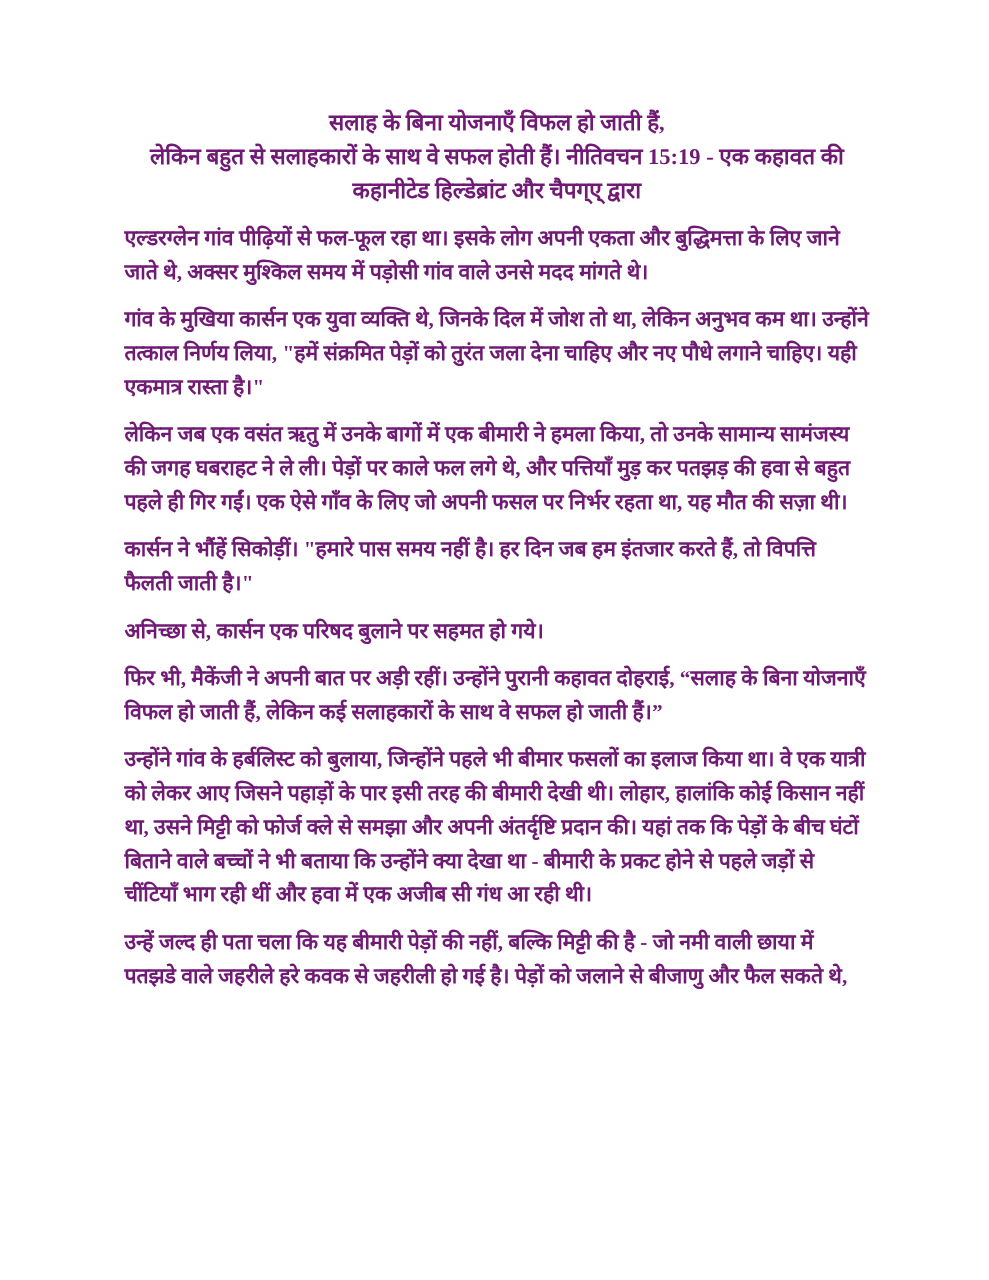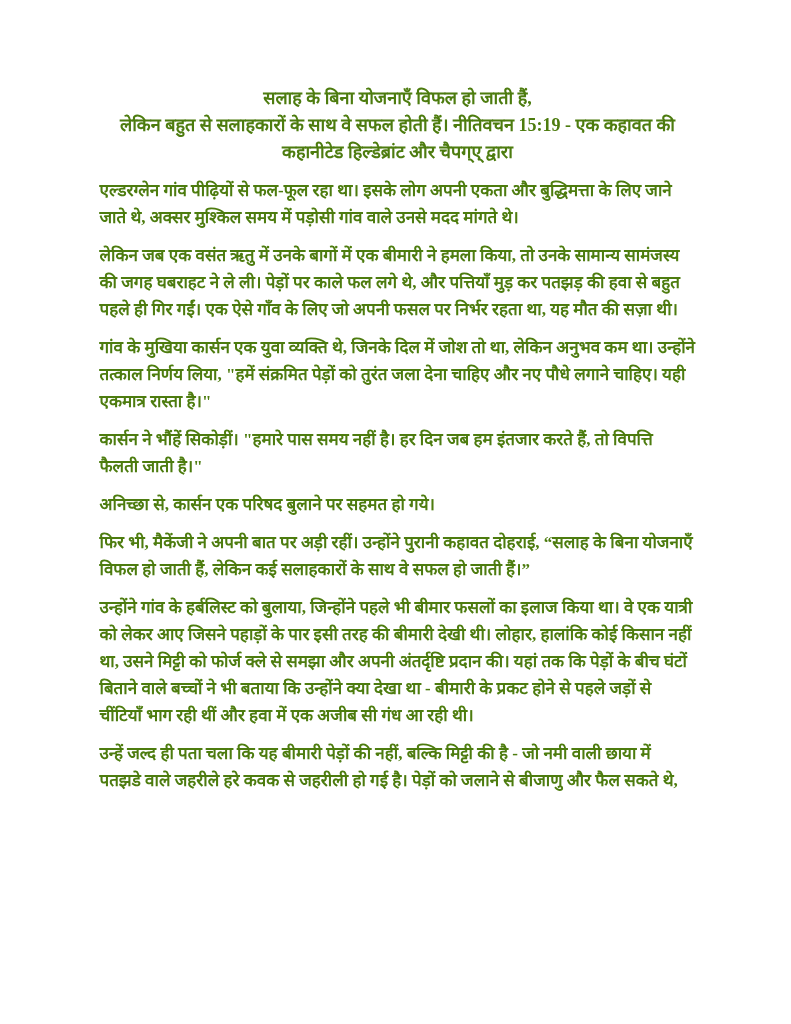--- a/index.html
+++ b/index.html
@@ -9,21 +9,21 @@
   }
   .page {
     position: relative;
     width: 762px;
     height: 1024px;
     margin: 0 auto;
     background: #ffffff;
     box-sizing: border-box;
     padding: 85px 81px 0 85px;
     font-family: "Liberation Serif", "DejaVu Sans", sans-serif;
-    color: #4d7c0f;
+    color: #701a75;
     overflow: hidden;
   }
   .doc-title {
     text-align: center;
     font-weight: 700;
     font-size: 18px;
     line-height: 27px;
     margin: 0 0 11px 0;
   }
   .doc-title .title-line {
@@ -41,21 +41,21 @@
 <body>
 
 <div class="page">
   <header class="doc-title">
     <div class="title-line">सलाह के बिना योजनाएँ विफल हो जाती हैं,</div>
     <div class="title-line">लेकिन बहुत से सलाहकारों के साथ वे सफल होती हैं। नीतिवचन 15:19 - एक कहावत की</div>
     <div class="title-line">कहानीटेड हिल्डेब्रांट और चैपग्ए् द्वारा</div>
   </header>
   <main class="doc-body">
     <p>एल्डरग्लेन गांव पीढ़ियों से फल-फूल रहा था। इसके लोग अपनी एकता और बुद्धिमत्ता के लिए जाने जाते थे, अक्सर मुश्किल समय में पड़ोसी गांव वाले उनसे मदद मांगते थे।</p>
+    <p>गांव के मुखिया कार्सन एक युवा व्यक्ति थे, जिनके दिल में जोश तो था, लेकिन अनुभव कम था। उन्होंने तत्काल निर्णय लिया, "हमें संक्रमित पेड़ों को तुरंत जला देना चाहिए और नए पौधे लगाने चाहिए। यही एकमात्र रास्ता है।"</p>
     <p>लेकिन जब एक वसंत ऋतु में उनके बागों में एक बीमारी ने हमला किया, तो उनके सामान्य सामंजस्य की जगह घबराहट ने ले ली। पेड़ों पर काले फल लगे थे, और पत्तियाँ मुड़ कर पतझड़ की हवा से बहुत पहले ही गिर गईं। एक ऐसे गाँव के लिए जो अपनी फसल पर निर्भर रहता था, यह मौत की सज़ा थी।</p>
-    <p>गांव के मुखिया कार्सन एक युवा व्यक्ति थे, जिनके दिल में जोश तो था, लेकिन अनुभव कम था। उन्होंने तत्काल निर्णय लिया, "हमें संक्रमित पेड़ों को तुरंत जला देना चाहिए और नए पौधे लगाने चाहिए। यही एकमात्र रास्ता है।"</p>
     <p>कार्सन ने भौंहें सिकोड़ीं। "हमारे पास समय नहीं है। हर दिन जब हम इंतजार करते हैं, तो विपत्ति फैलती जाती है।"</p>
     <p>अनिच्छा से, कार्सन एक परिषद बुलाने पर सहमत हो गये।</p>
     <p>फिर भी, मैकेंजी ने अपनी बात पर अड़ी रहीं। उन्होंने पुरानी कहावत दोहराई, “सलाह के बिना योजनाएँ विफल हो जाती हैं, लेकिन कई सलाहकारों के साथ वे सफल हो जाती हैं।”</p>
     <p>उन्होंने गांव के हर्बलिस्ट को बुलाया, जिन्होंने पहले भी बीमार फसलों का इलाज किया था। वे एक यात्री को लेकर आए जिसने पहाड़ों के पार इसी तरह की बीमारी देखी थी। लोहार, हालांकि कोई किसान नहीं था, उसने मिट्टी को फोर्ज क्ले से समझा और अपनी अंतर्दृष्टि प्रदान की। यहां तक कि पेड़ों के बीच घंटों बिताने वाले बच्चों ने भी बताया कि उन्होंने क्या देखा था - बीमारी के प्रकट होने से पहले जड़ों से चींटियाँ भाग रही थीं और हवा में एक अजीब सी गंध आ रही थी।</p>
     <p>उन्हें जल्द ही पता चला कि यह बीमारी पेड़ों की नहीं, बल्कि मिट्टी की है - जो नमी वाली छाया में पतझडे वाले जहरीले हरे कवक से जहरीली हो गई है। पेड़ों को जलाने से बीजाणु और फैल सकते थे,</p>
   </main>
 </div>
 
 </body></html>

